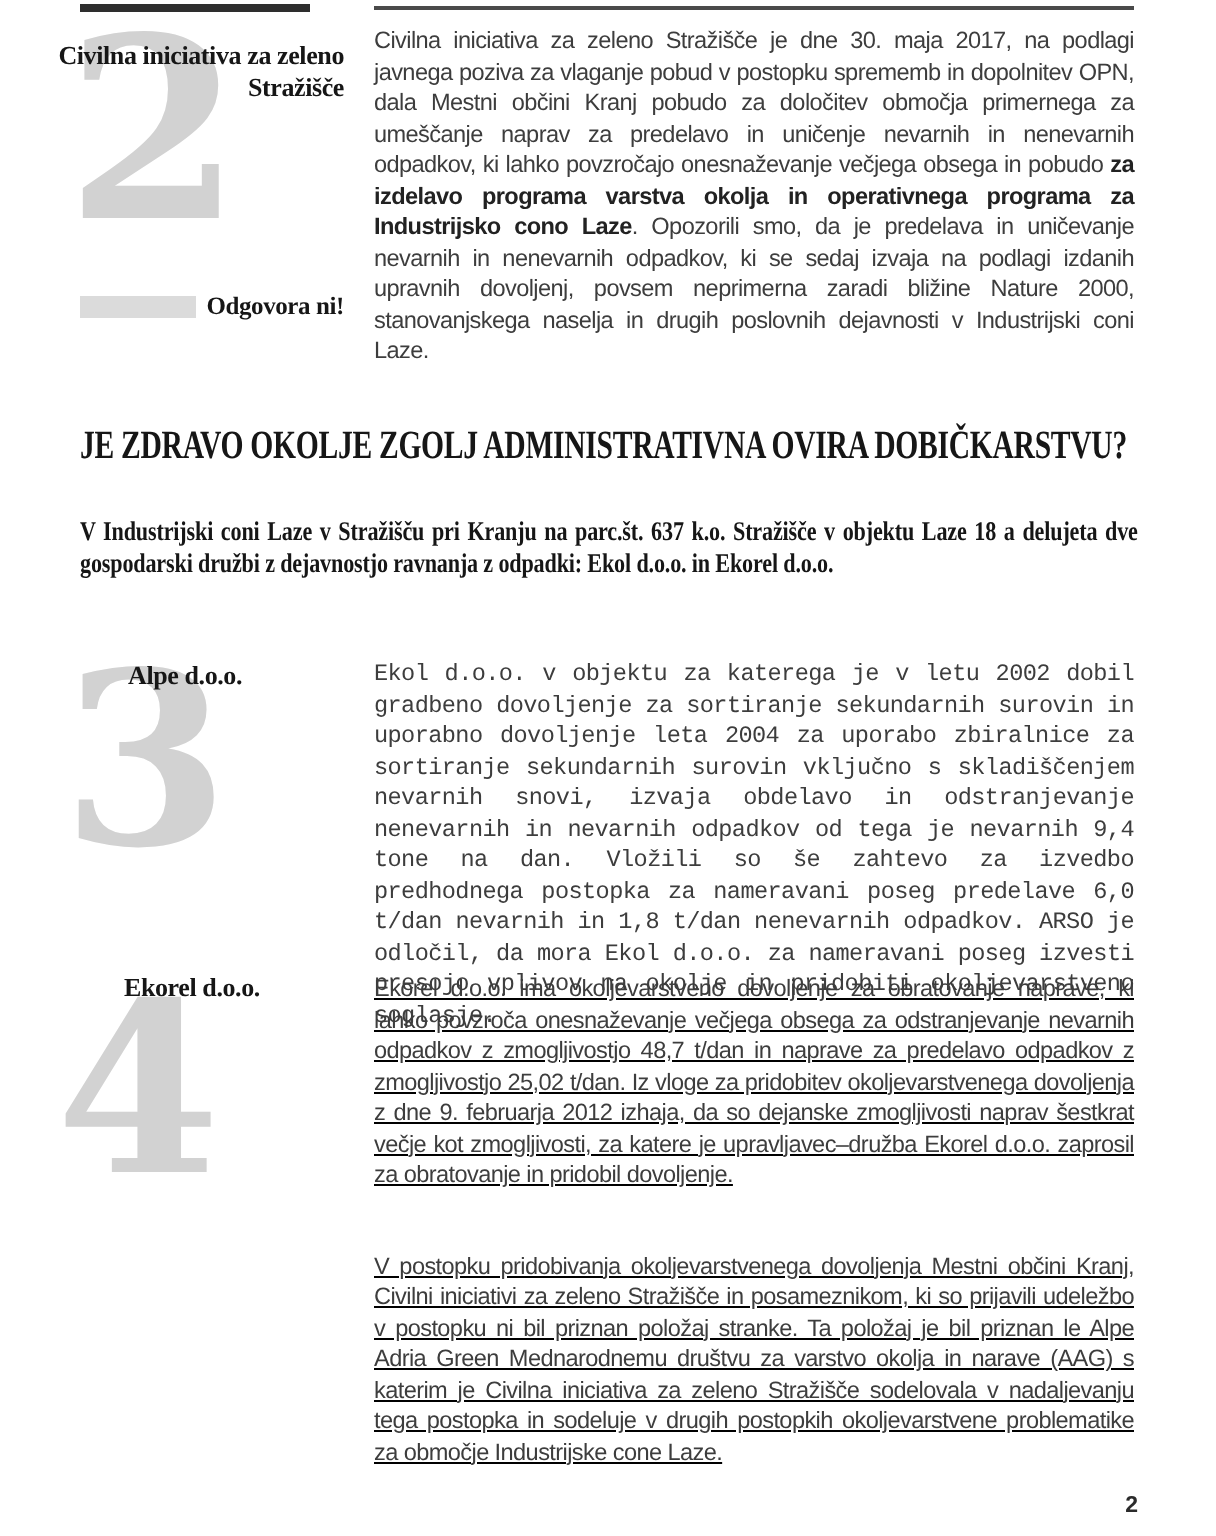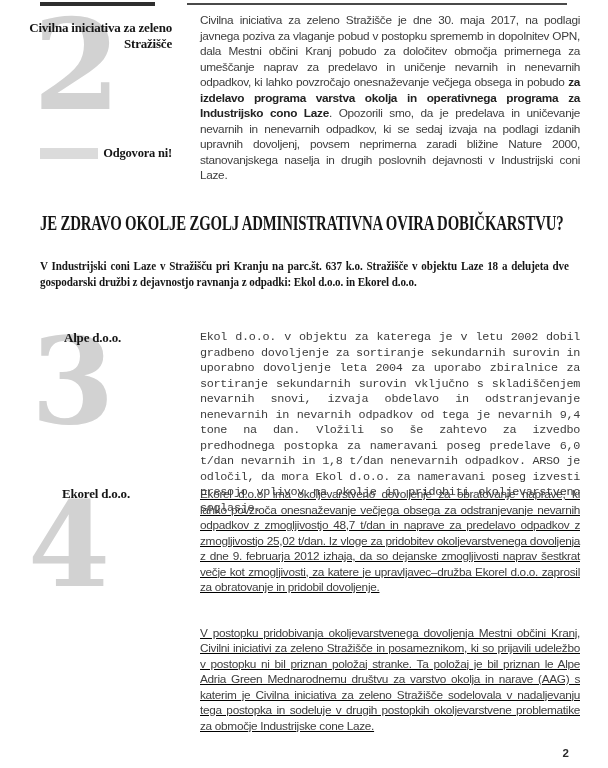--- a/index.html
+++ b/index.html
@@ -48,21 +48,21 @@
   #status-2{top:146px;}
   #status-3{top:431px;}
   .status-bar{flex:1 1 auto;height:11px;background:var(--bar-gray);}
   .status-text{
     flex:0 0 auto;white-space:nowrap;
     font-family:"Liberation Serif",serif;font-weight:bold;
     font-size:12.5px;letter-spacing:-0.2px;color:var(--ink);
   }
 
   
-  .body-col{position:absolute;left:200px;width:380px;z-index:1;}
+  .body-col{position:absolute;left:187px;width:380px;z-index:1;}
   #body-2{top:13px;}
   #body-3{top:330px;font-family:Liberation Mono, monospace;}
   #body-4{top:487px;text-decoration:underline;}
   .para{
     font-size:11.8px;line-height:15.5px;letter-spacing:-0.3px;
     text-align:justify;color:var(--body-ink);
   }
   .para + .para{margin-top:30px;}
   .para b{color:#222;}
 

